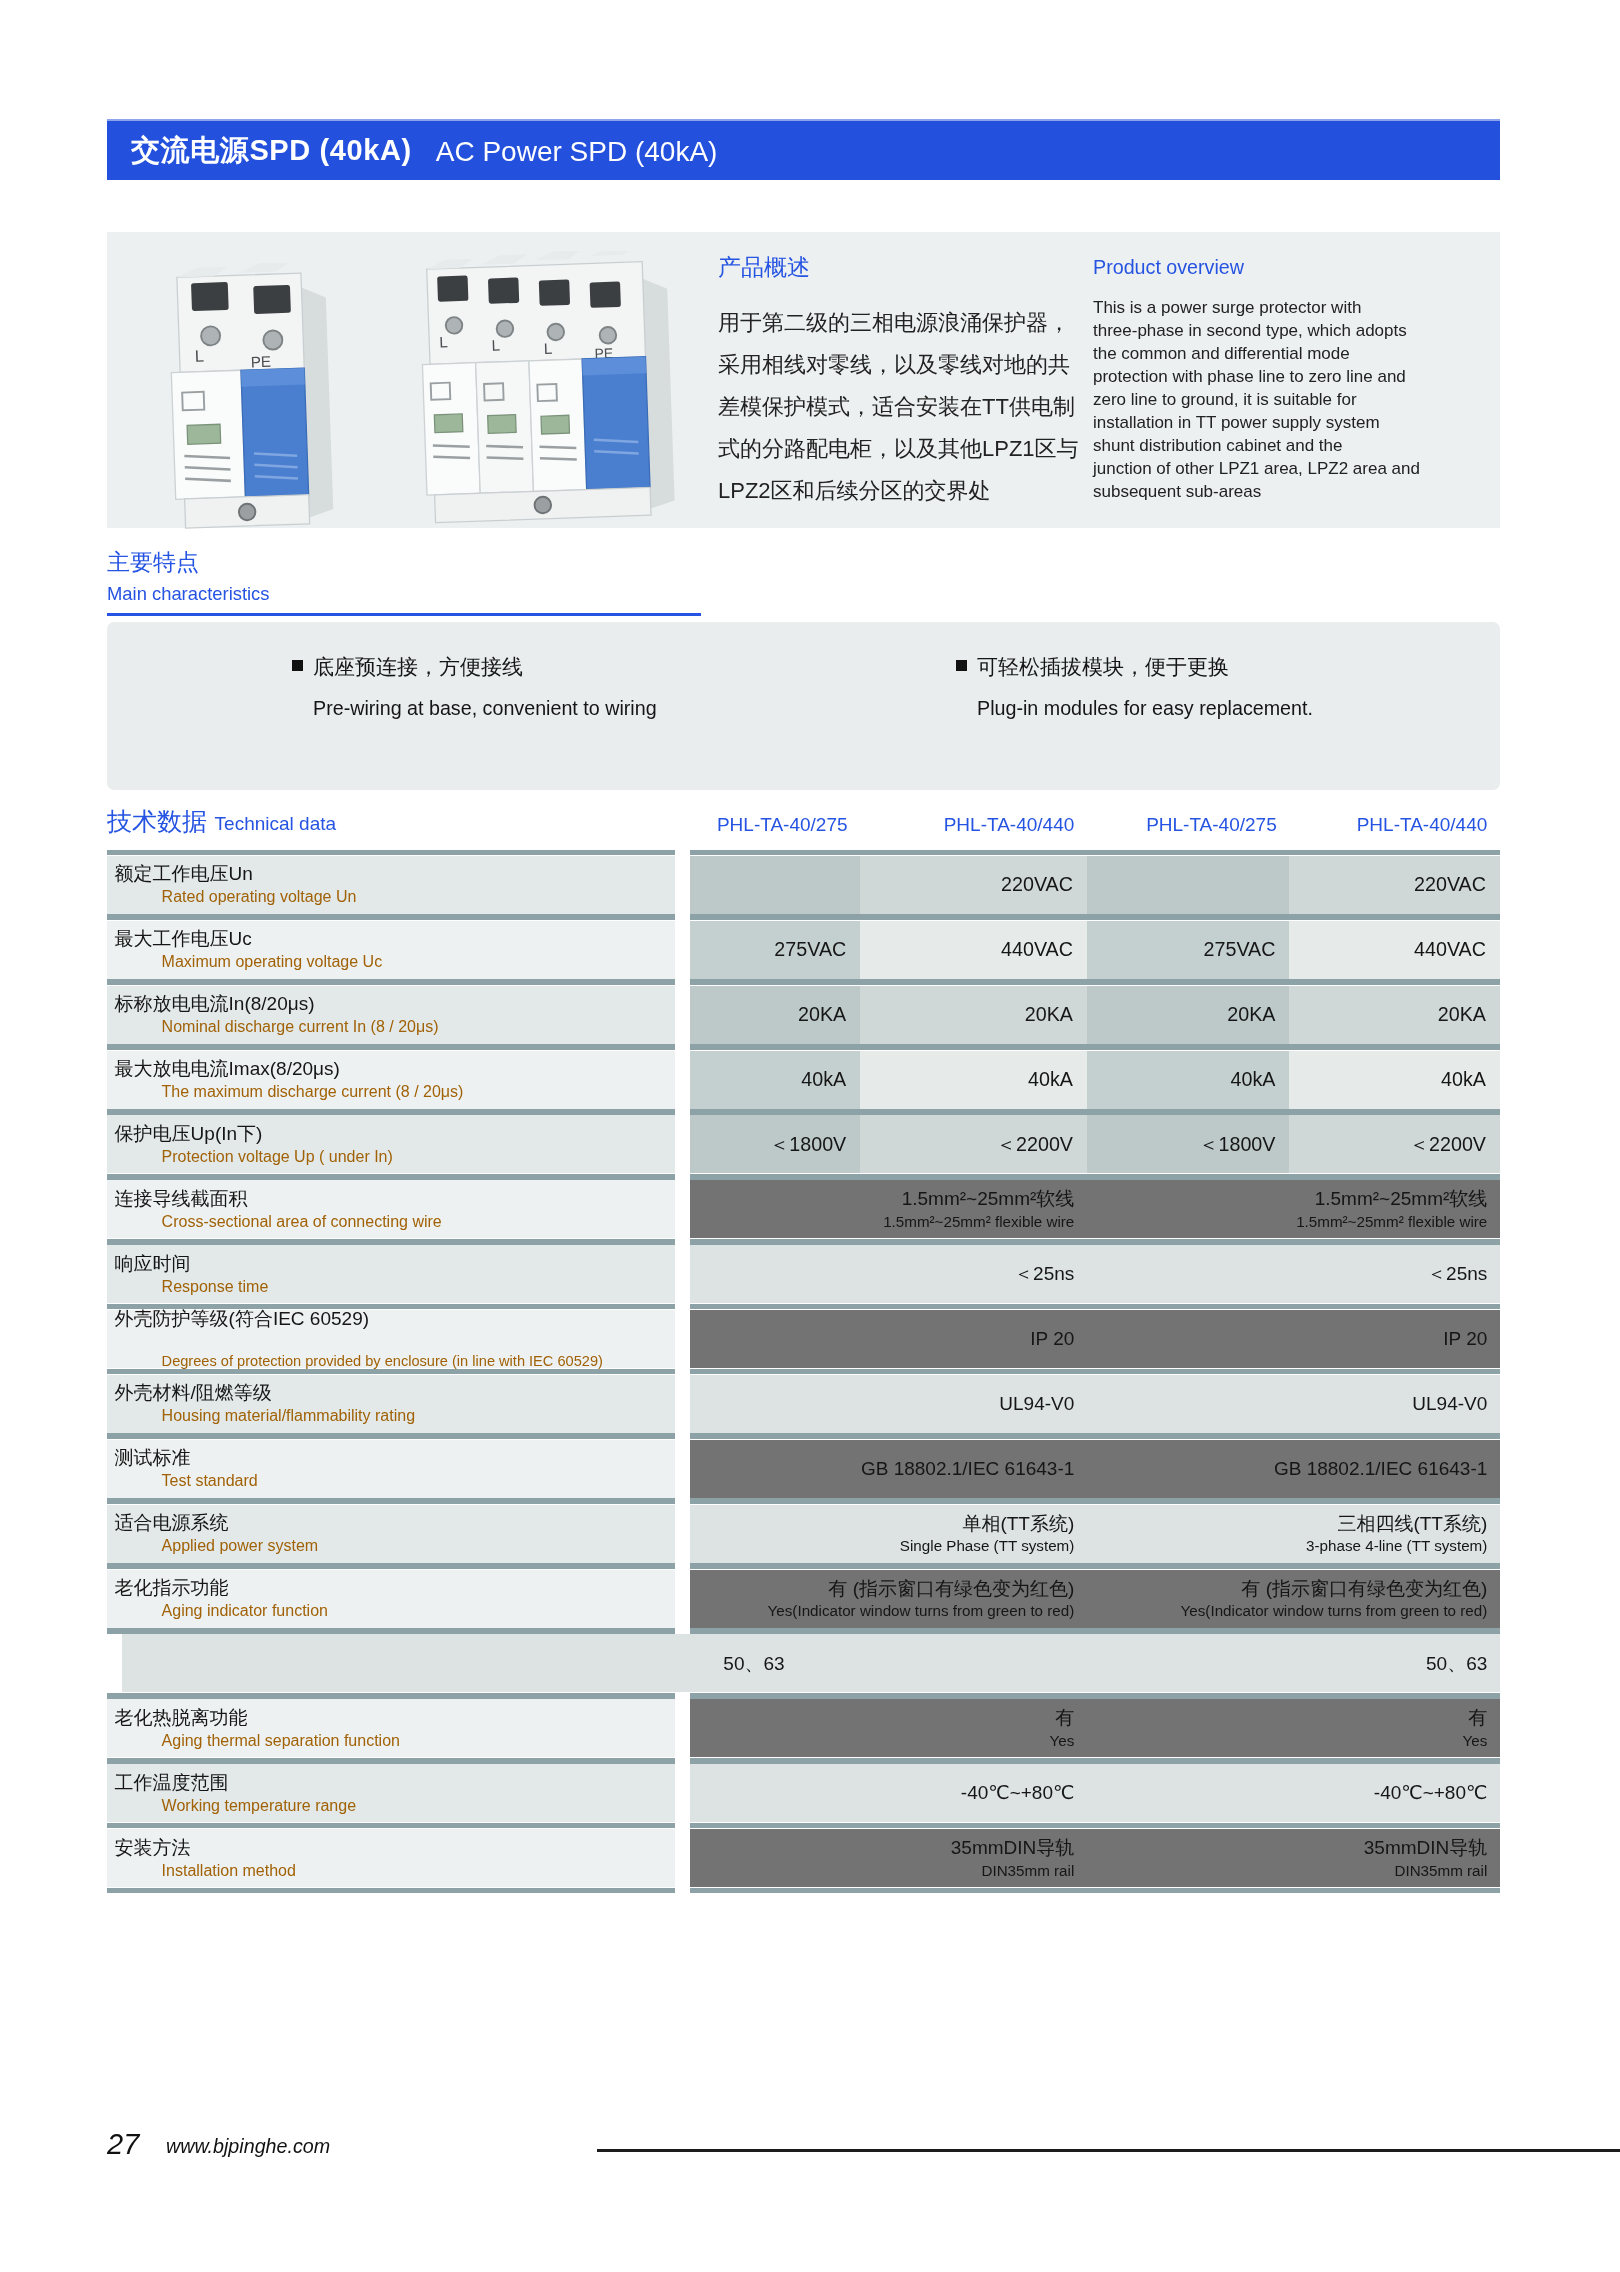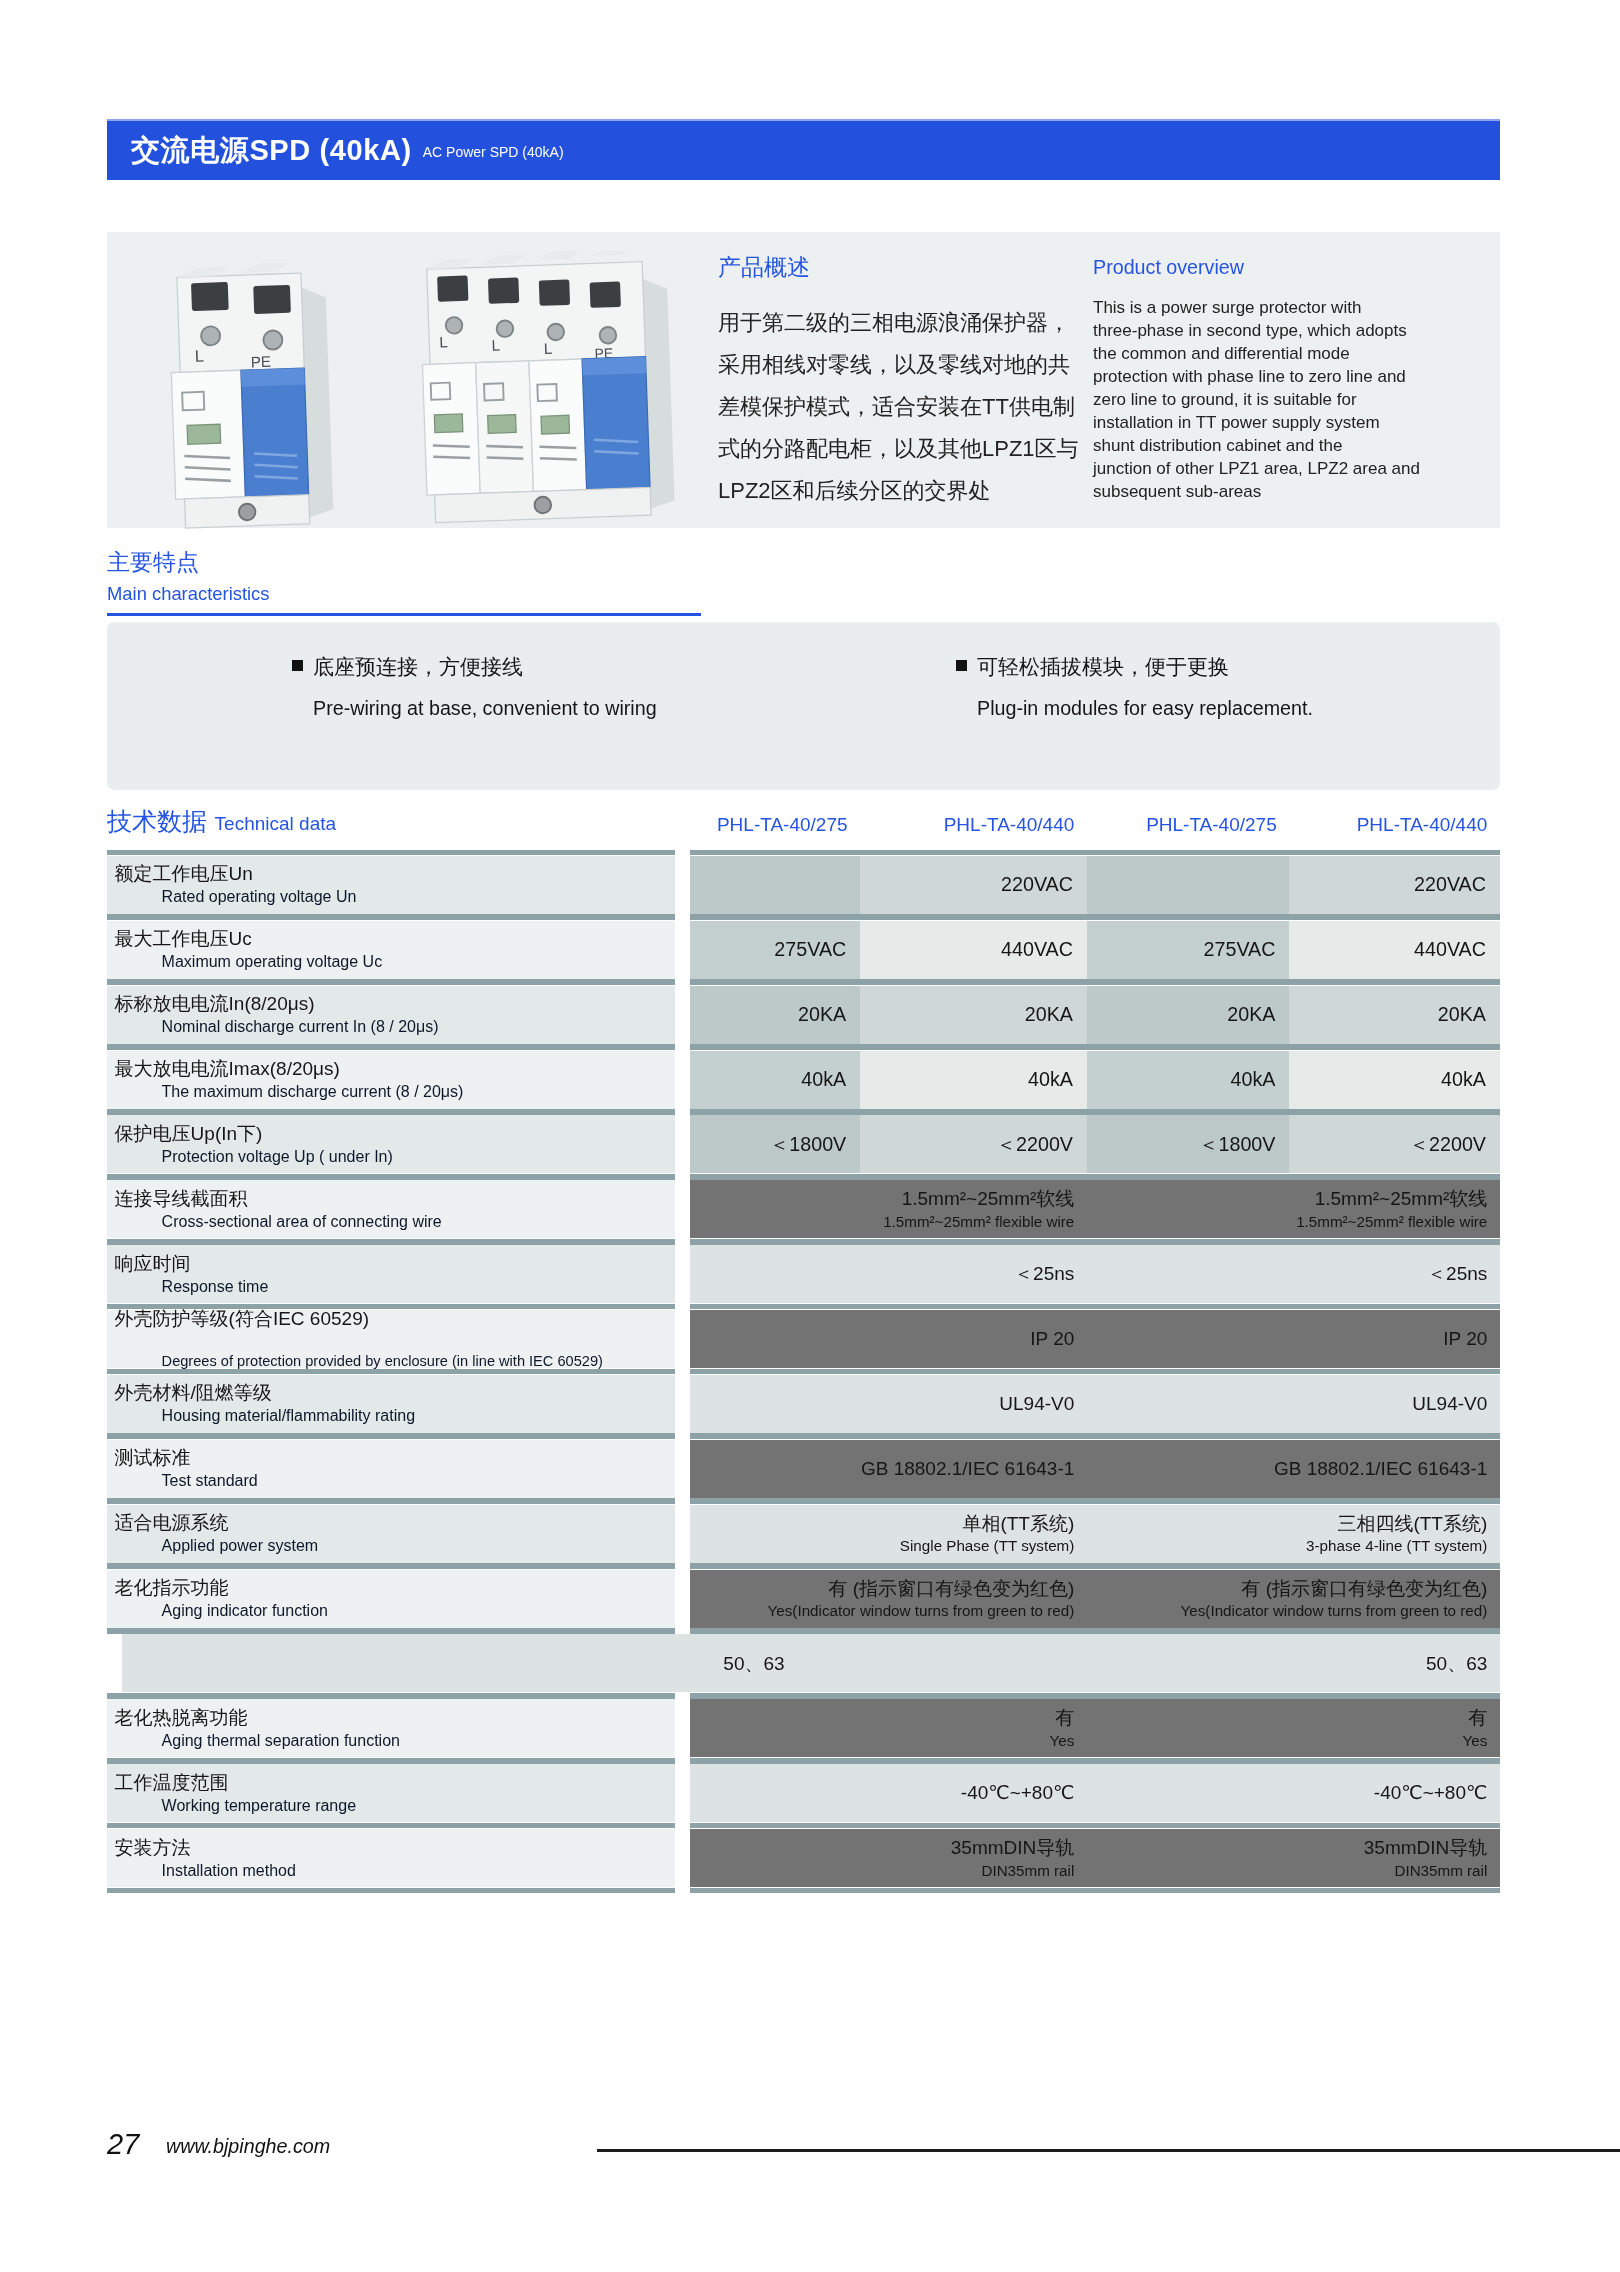--- a/index.html
+++ b/index.html
@@ -7,21 +7,21 @@
     position:relative;width:1620px;height:2273px;background:#ffffff;overflow:hidden;
     font-family:"Liberation Sans","DejaVu Sans",sans-serif;color:#1a1a1a;
   }
   
   .title-bar{
     position:absolute;left:107px;top:119px;width:1393px;height:61px;
     background:#2350dd;border-top:2.5px solid #8da4ec;box-sizing:border-box;
     display:flex;align-items:center;padding-left:24px;
   }
   .title-cn{color:#ffffff;font-size:29px;font-weight:600;letter-spacing:0.6px;}
-  .title-en{color:#ffffff;font-size:14px;font-weight:400;margin-left:11px;position:relative;top:1.9px;}
+  .title-en{color:#ffffff;font-size:28px;font-weight:400;margin-left:24px;position:relative;top:1.9px;}
   
   .panel{
     position:absolute;left:107px;top:232px;width:1393px;height:296px;background:#edf0f0;
   }
   .photo{position:absolute;}
   .ov-cn{position:absolute;left:611px;top:20.3px;width:381px;}
   .ov-en{position:absolute;left:986px;top:24px;width:394px;}
   .ov-title-cn{color:#2553e2;font-size:23px;font-weight:500;margin-bottom:19px;}
   .ov-title-en{color:#2553e2;font-size:19.7px;font-weight:500;margin-bottom:16.5px;}
   .ov-body-cn{font-size:22px;line-height:42px;color:#222;white-space:pre-line;}
@@ -53,21 +53,21 @@
   .tsep{display:flex;height:5.7px;margin:0.6px 0;}
   .tsep .sa{width:568px;flex:0 0 auto;background:#8da2a7;}
   .tsep .sgap{width:15.2px;flex:0 0 auto;}
   .tsep .sb{flex:1;background:#8da2a7;}
   .trow{display:flex;height:58px;}
   .tlabel{width:568px;flex:0 0 auto;box-sizing:border-box;padding-left:7.6px;
           display:flex;flex-direction:column;justify-content:center;}
   .tgap{width:15.2px;flex:0 0 auto;}
   .tvals{flex:1;display:flex;}
   .lcn{font-size:19px;color:#161616;line-height:24px;}
-  .len{font-size:16px;color:#0f172a;line-height:21px;padding-left:47px;}
+  .len{font-size:16px;color:#a16207;line-height:21px;padding-left:47px;}
   .c{box-sizing:border-box;display:flex;flex-direction:column;justify-content:center;
      text-align:right;padding-right:14px;font-size:19.7px;color:#161616;}
   .m{box-sizing:border-box;display:flex;flex-direction:column;justify-content:center;
      text-align:right;padding-right:12.7px;}
   .m.halfL{width:49%;} .m.halfR{width:51%;}
   .vcn{font-size:19px;line-height:25.4px;color:#161616;}
   .ven{font-size:15.2px;line-height:20.3px;color:#161616;}
   .trow.dark .tlabel{background:#e3e9e9;}
   .trow.light .tlabel{background:#eef1f1;}
   .trow.dark  .c.c1,.trow.dark  .c.c3{background:#bdc8c8;}

